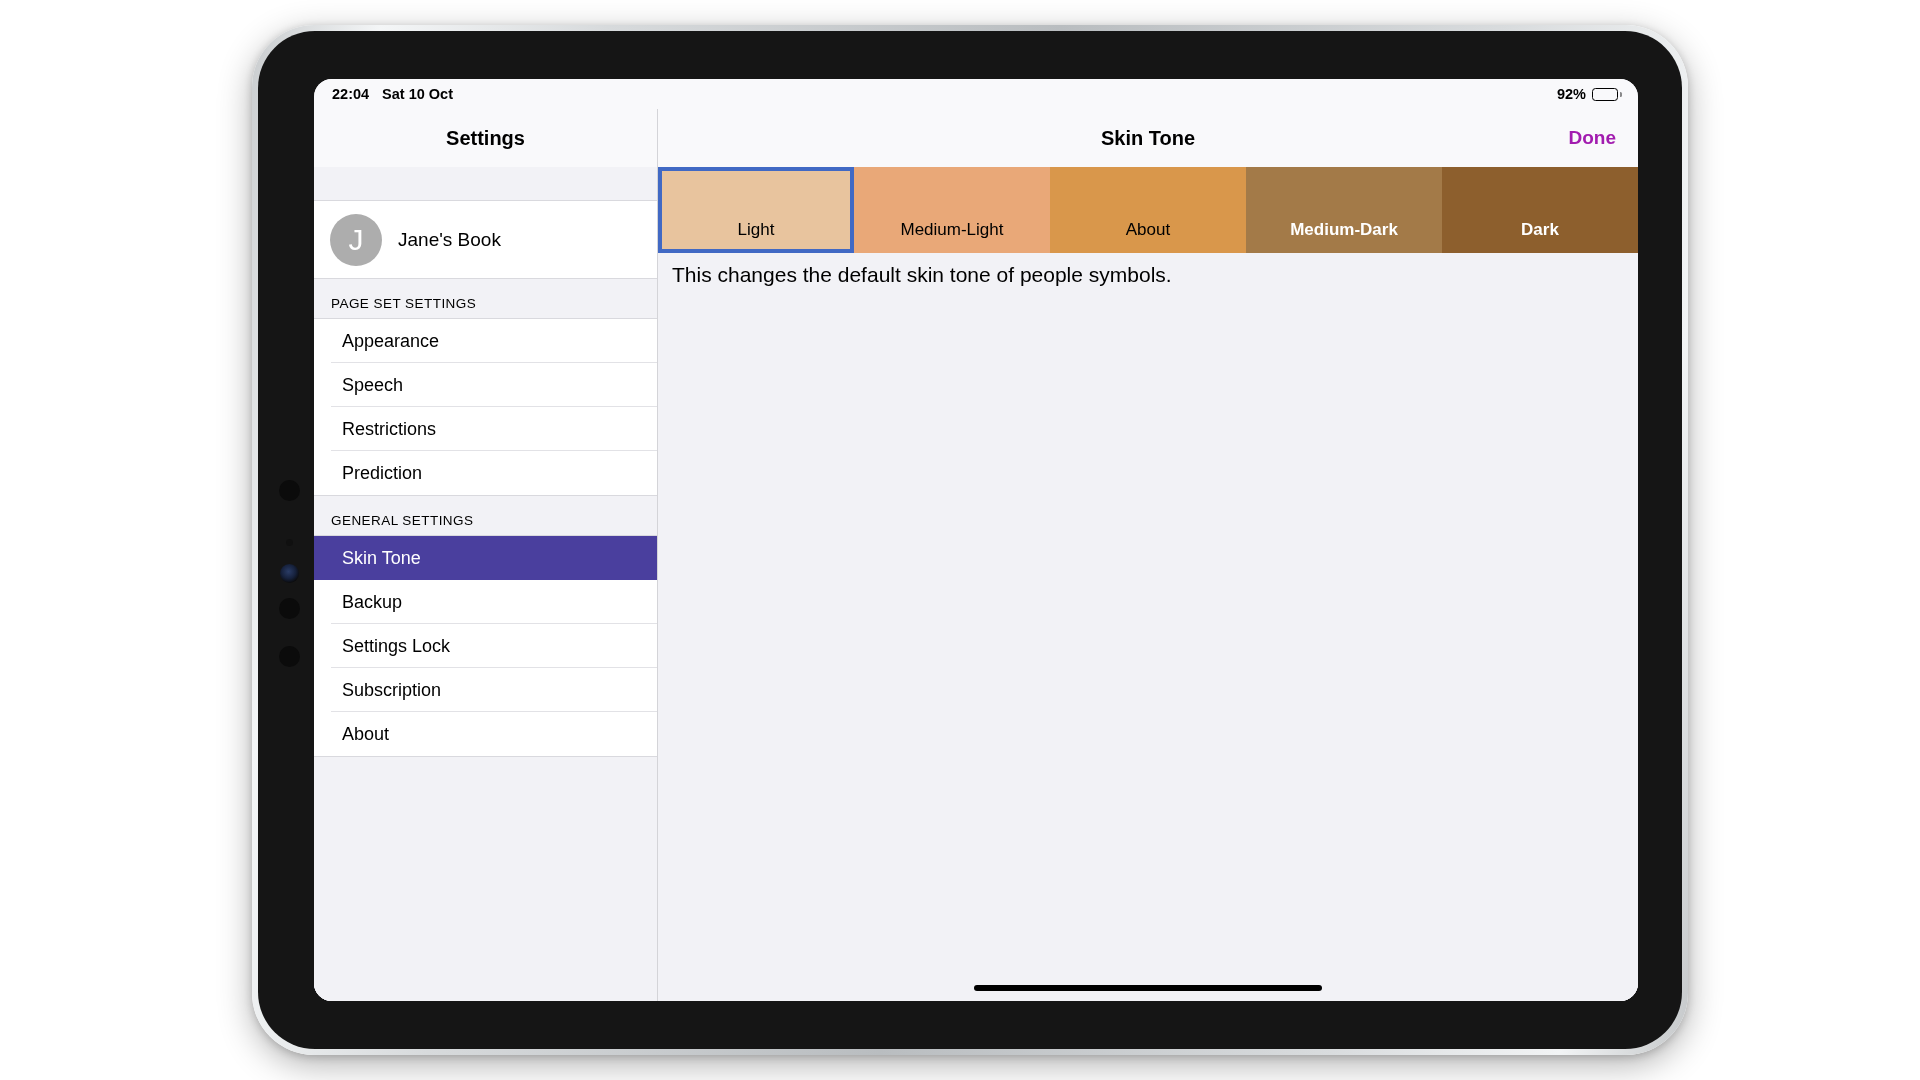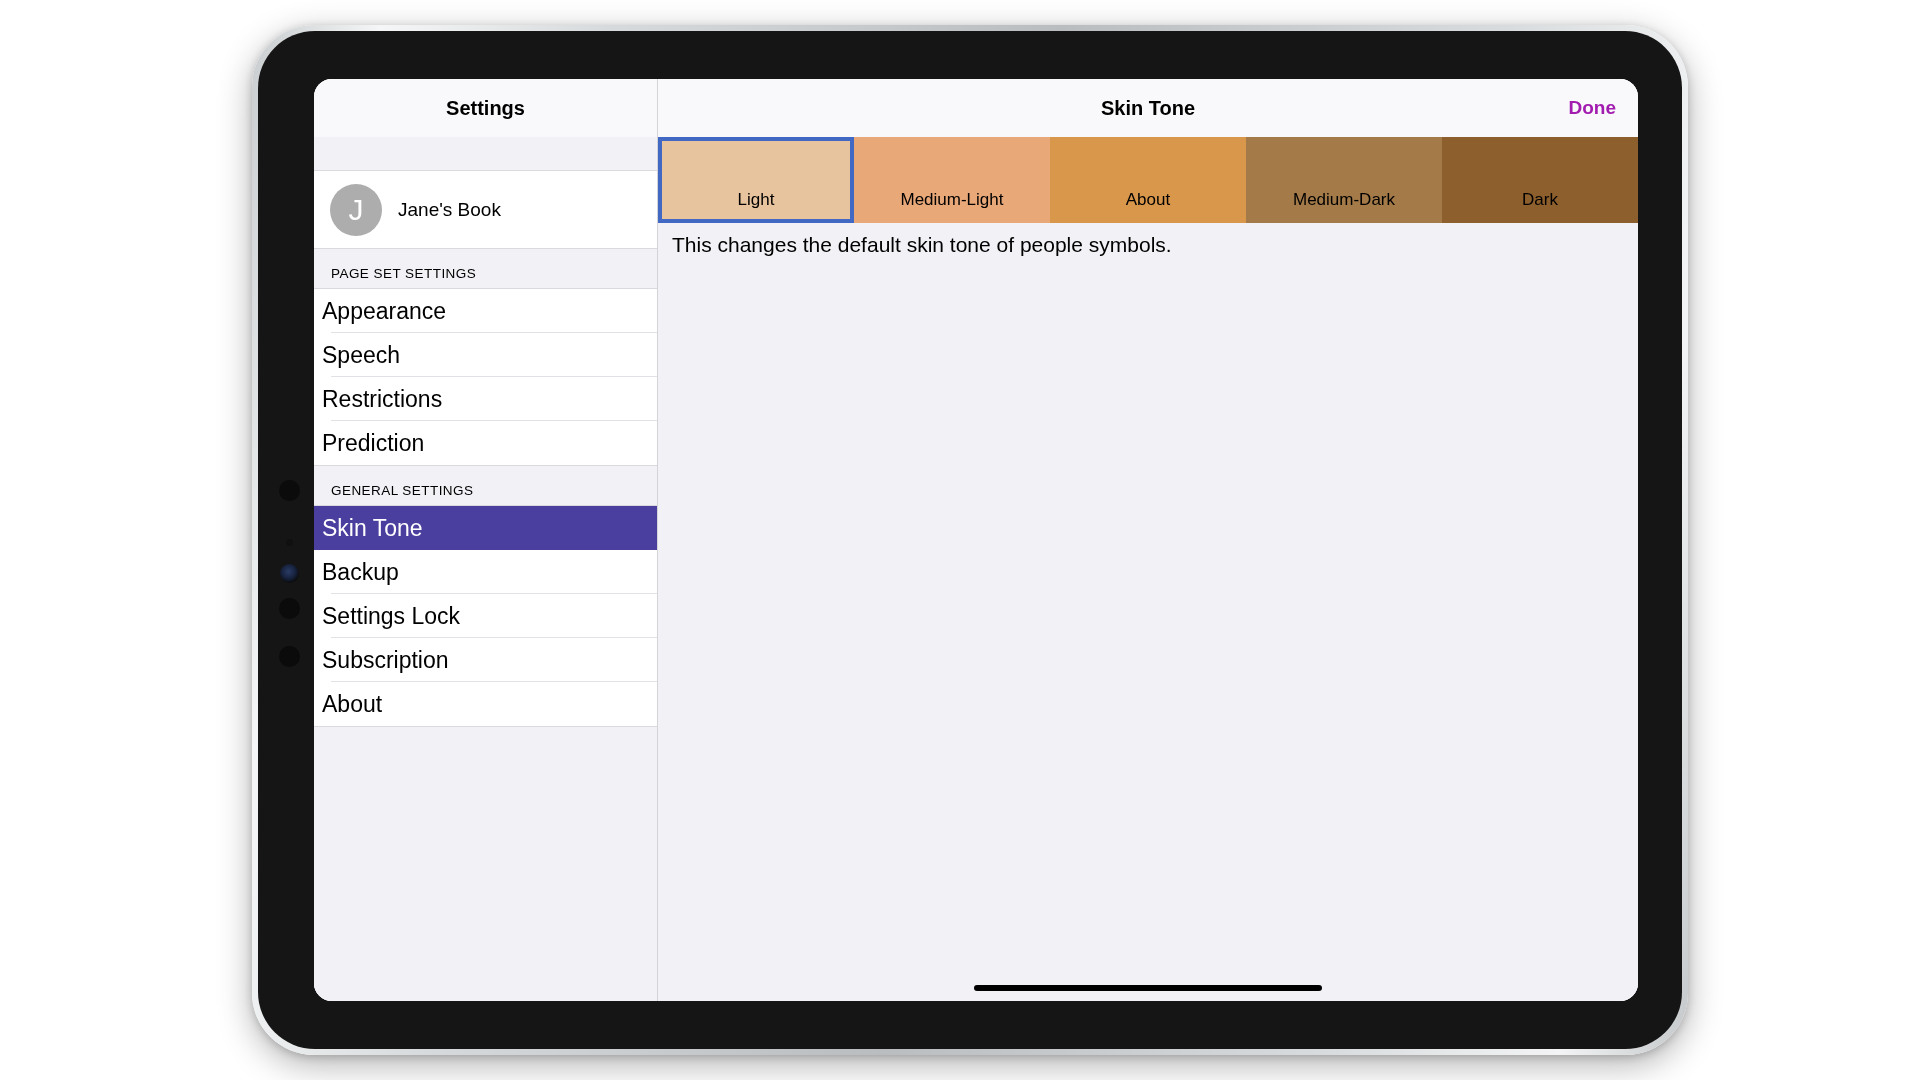--- a/index.html
+++ b/index.html
@@ -154,22 +154,22 @@
     letter-spacing: 0.45px;
     color: #000000;
     border-bottom: 1px solid #d9d9de;
   }
 
   .menu-list { background: #ffffff; }
   .menu-item {
     height: 44px;
     display: flex;
     align-items: center;
-    padding-left: 8px;
-    font-size: 23px;
+    padding-left: 28px;
+    font-size: 18px;
     color: #000;
     background: #ffffff;
     position: relative;
   }
   .menu-item:not(:last-child)::after {
     content: "";
     position: absolute;
     left: 17px; right: 0; bottom: 0;
     height: 1px;
     background: #e2e2e6;
@@ -229,21 +229,21 @@
     flex: 1;
     display: flex;
     align-items: flex-end;
     justify-content: center;
     padding-bottom: 13px;
     font-size: 17px;
     color: #000;
     cursor: pointer;
     position: relative;
   }
-  .tone-cell.dark-text { color: #000000; }
+  .tone-cell.dark-text { color: #ffffff; font-weight: bold; }
   .tone-cell.selected {
     box-shadow: inset 0 0 0 4px #4169c4;
   }
 
   .tone-footnote {
     padding: 10px 0 0 14px;
     font-size: 21px;
     color: #000000;
     background: #f2f2f6;
   }
@@ -274,20 +274,35 @@
     <div class="device-bezel">
 
       <span class="sensor s1"></span>
       <span class="sensor s2"></span>
       <span class="sensor s3"></span>
       <span class="sensor s4"></span>
       <span class="sensor s5"></span>
 
       <div class="screen">
 
+        <div class="status-bar">
+          <div class="status-left">
+            <span>22:04</span>
+            <span>Sat 10 Oct</span>
+          </div>
+          <div class="status-right">
+            <span>92%</span>
+            <span class="battery-wrap">
+              <span class="battery-shell">
+                <span class="battery-fill" id="battery-fill" style="width: 92%;"></span>
+              </span>
+              <span class="battery-nub"></span>
+            </span>
+          </div>
+        </div>
 
         <div class="split">
 
           <div class="sidebar">
             <div class="sidebar-navbar">
               <span class="sidebar-title">Settings</span>
             </div>
             <div class="sidebar-body">
               <div class="gap-top"></div>
 

